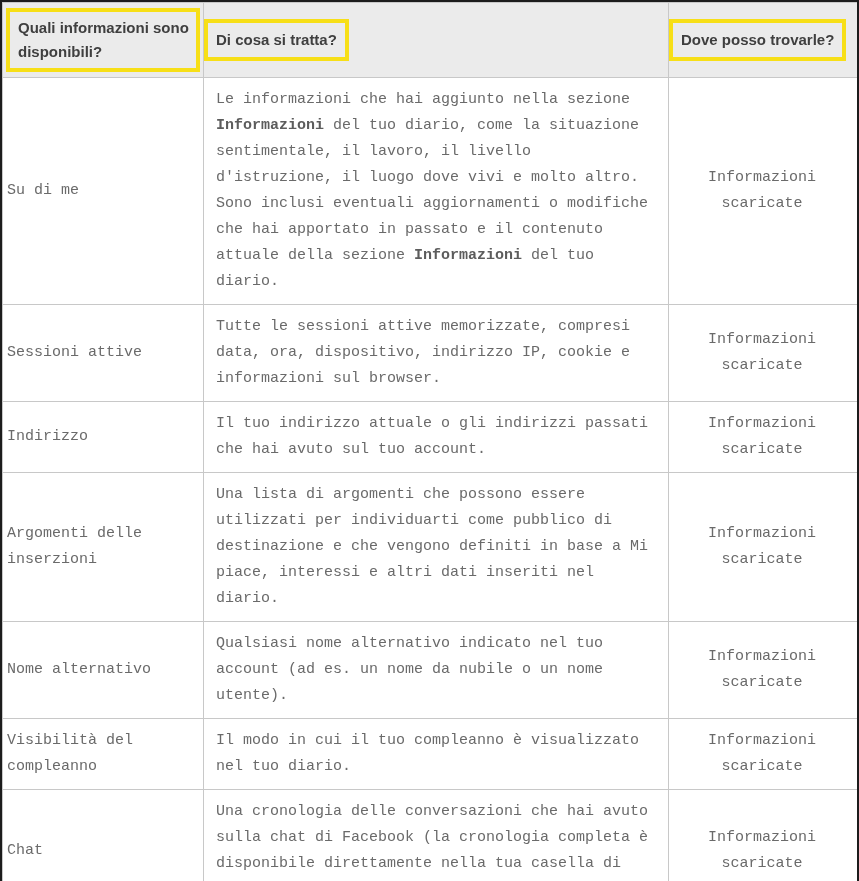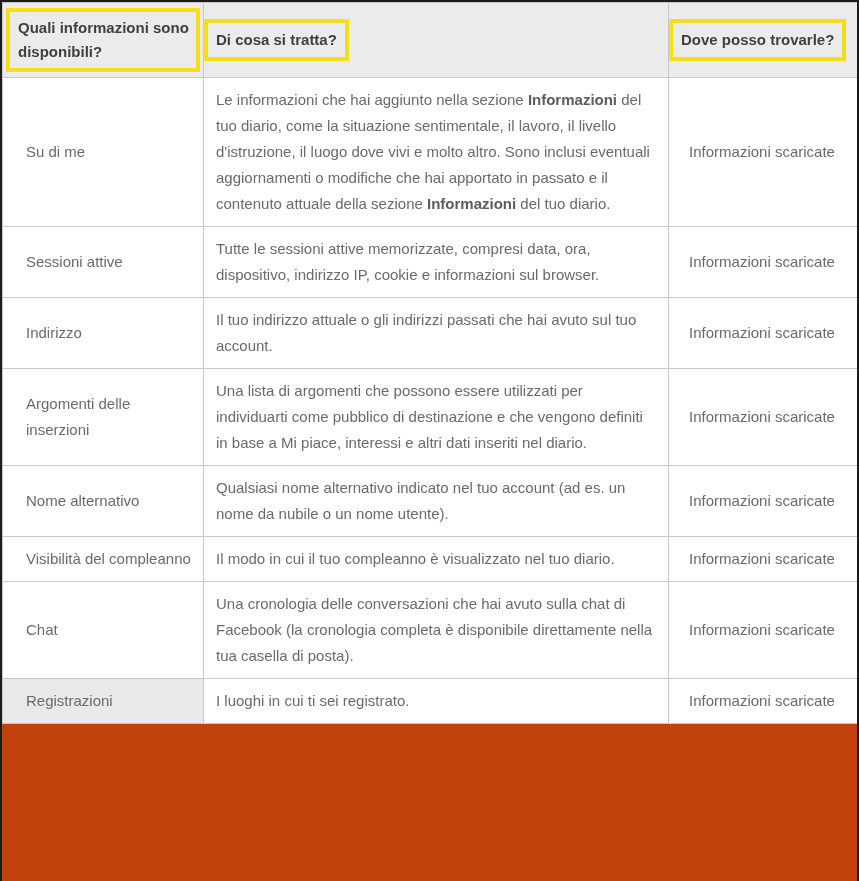--- a/index.html
+++ b/index.html
@@ -59,22 +59,23 @@
   }
   .hl-inline {
     display: inline-block;
     padding: 5px 8px;
     white-space: nowrap;
   }
   td {
     background: #ffffff;
     padding: 9px 12px;
     line-height: 26px;
+    font-family: Liberation Mono, monospace;
   }
-  td.cat { padding-left: 23px; }
+  td.cat { padding-left: 4px; }
   td.loc { padding-left: 10px; text-align: center; }
   td.desc b { color: #5c5c5c; }
   tr.shaded td.cat { background: var(--shaded_cell_bg); }
 </style>
 </head>
 <body>
 
 <div class="frame">
   <table class="info-table">
     <colgroup>

